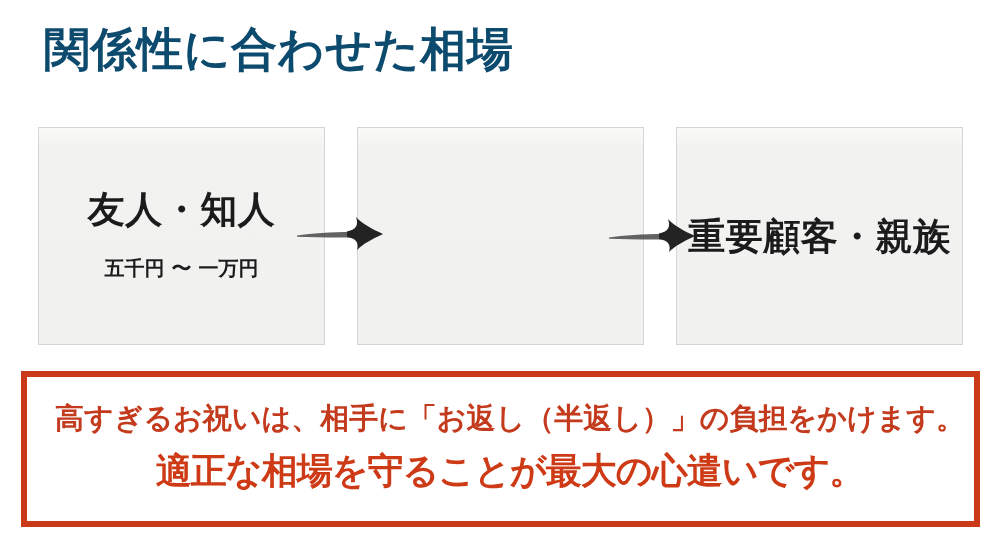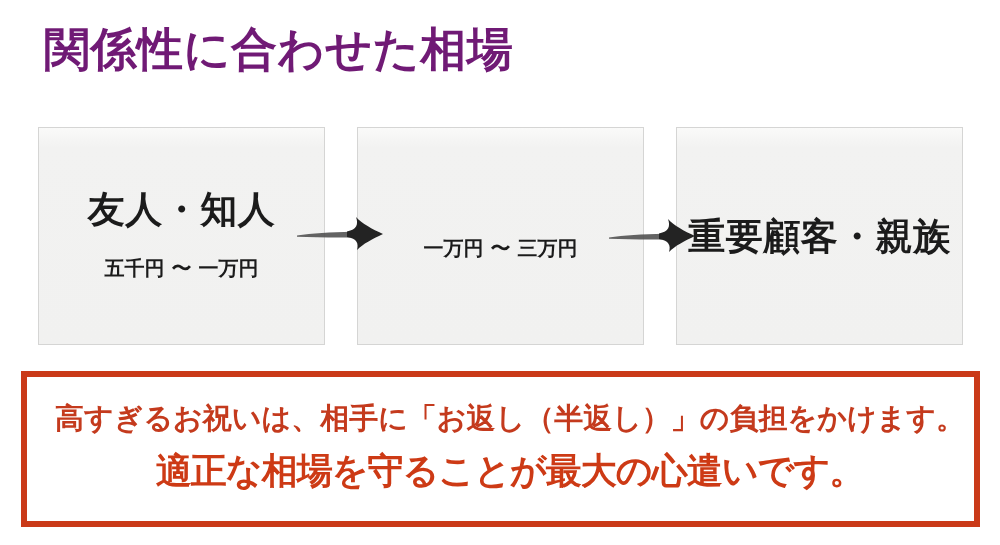--- a/index.html
+++ b/index.html
@@ -18,21 +18,21 @@
 
   
   .title {
     position: absolute;
     left: 44px;
     top: 18px;
     margin: 0;
     font-size: 46px;
     line-height: 62px;
     font-weight: bold;
-    color: #701a75;
+    color: #0c4a6e;
     letter-spacing: 0.5px;
   }
 
   
   .boxes-row {
     position: absolute;
     left: 38px;
     top: 127px;
     width: 925px;
     display: flex;
@@ -118,21 +118,20 @@
 <div class="canvas">
 
   <h1 class="title">関係性に合わせた相場</h1>
 
   <div class="boxes-row">
     <div class="flow-box">
       <div class="box-label">友人・知人</div>
       <div class="box-range">五千円 〜 一万円</div>
     </div>
     <div class="flow-box">
-      <div class="box-range">一万円 〜 三万円</div>
     </div>
     <div class="flow-box">
       <div class="box-label">重要顧客・親族</div>
     </div>
   </div>
 
   <svg class="flow-arrow a1" viewBox="0 0 90 40" xmlns="http://www.w3.org/2000/svg" aria-hidden="true">
     <path d="M1,22.4 C16,20.2 34,19.1 56,18.7 L56,24.5 C34,24.7 16,24.3 1,23.7 Z" fill="#4d4d4d" opacity="0.88"></path>
     <path d="M87,21 C76,16 66,10.5 60,4 C62.5,11 61,16.5 51,18.5 L51,24 C61,25.5 63,30.5 61,37 C67,31 76,26 87,21 Z" fill="#232323"></path>
   </svg>

